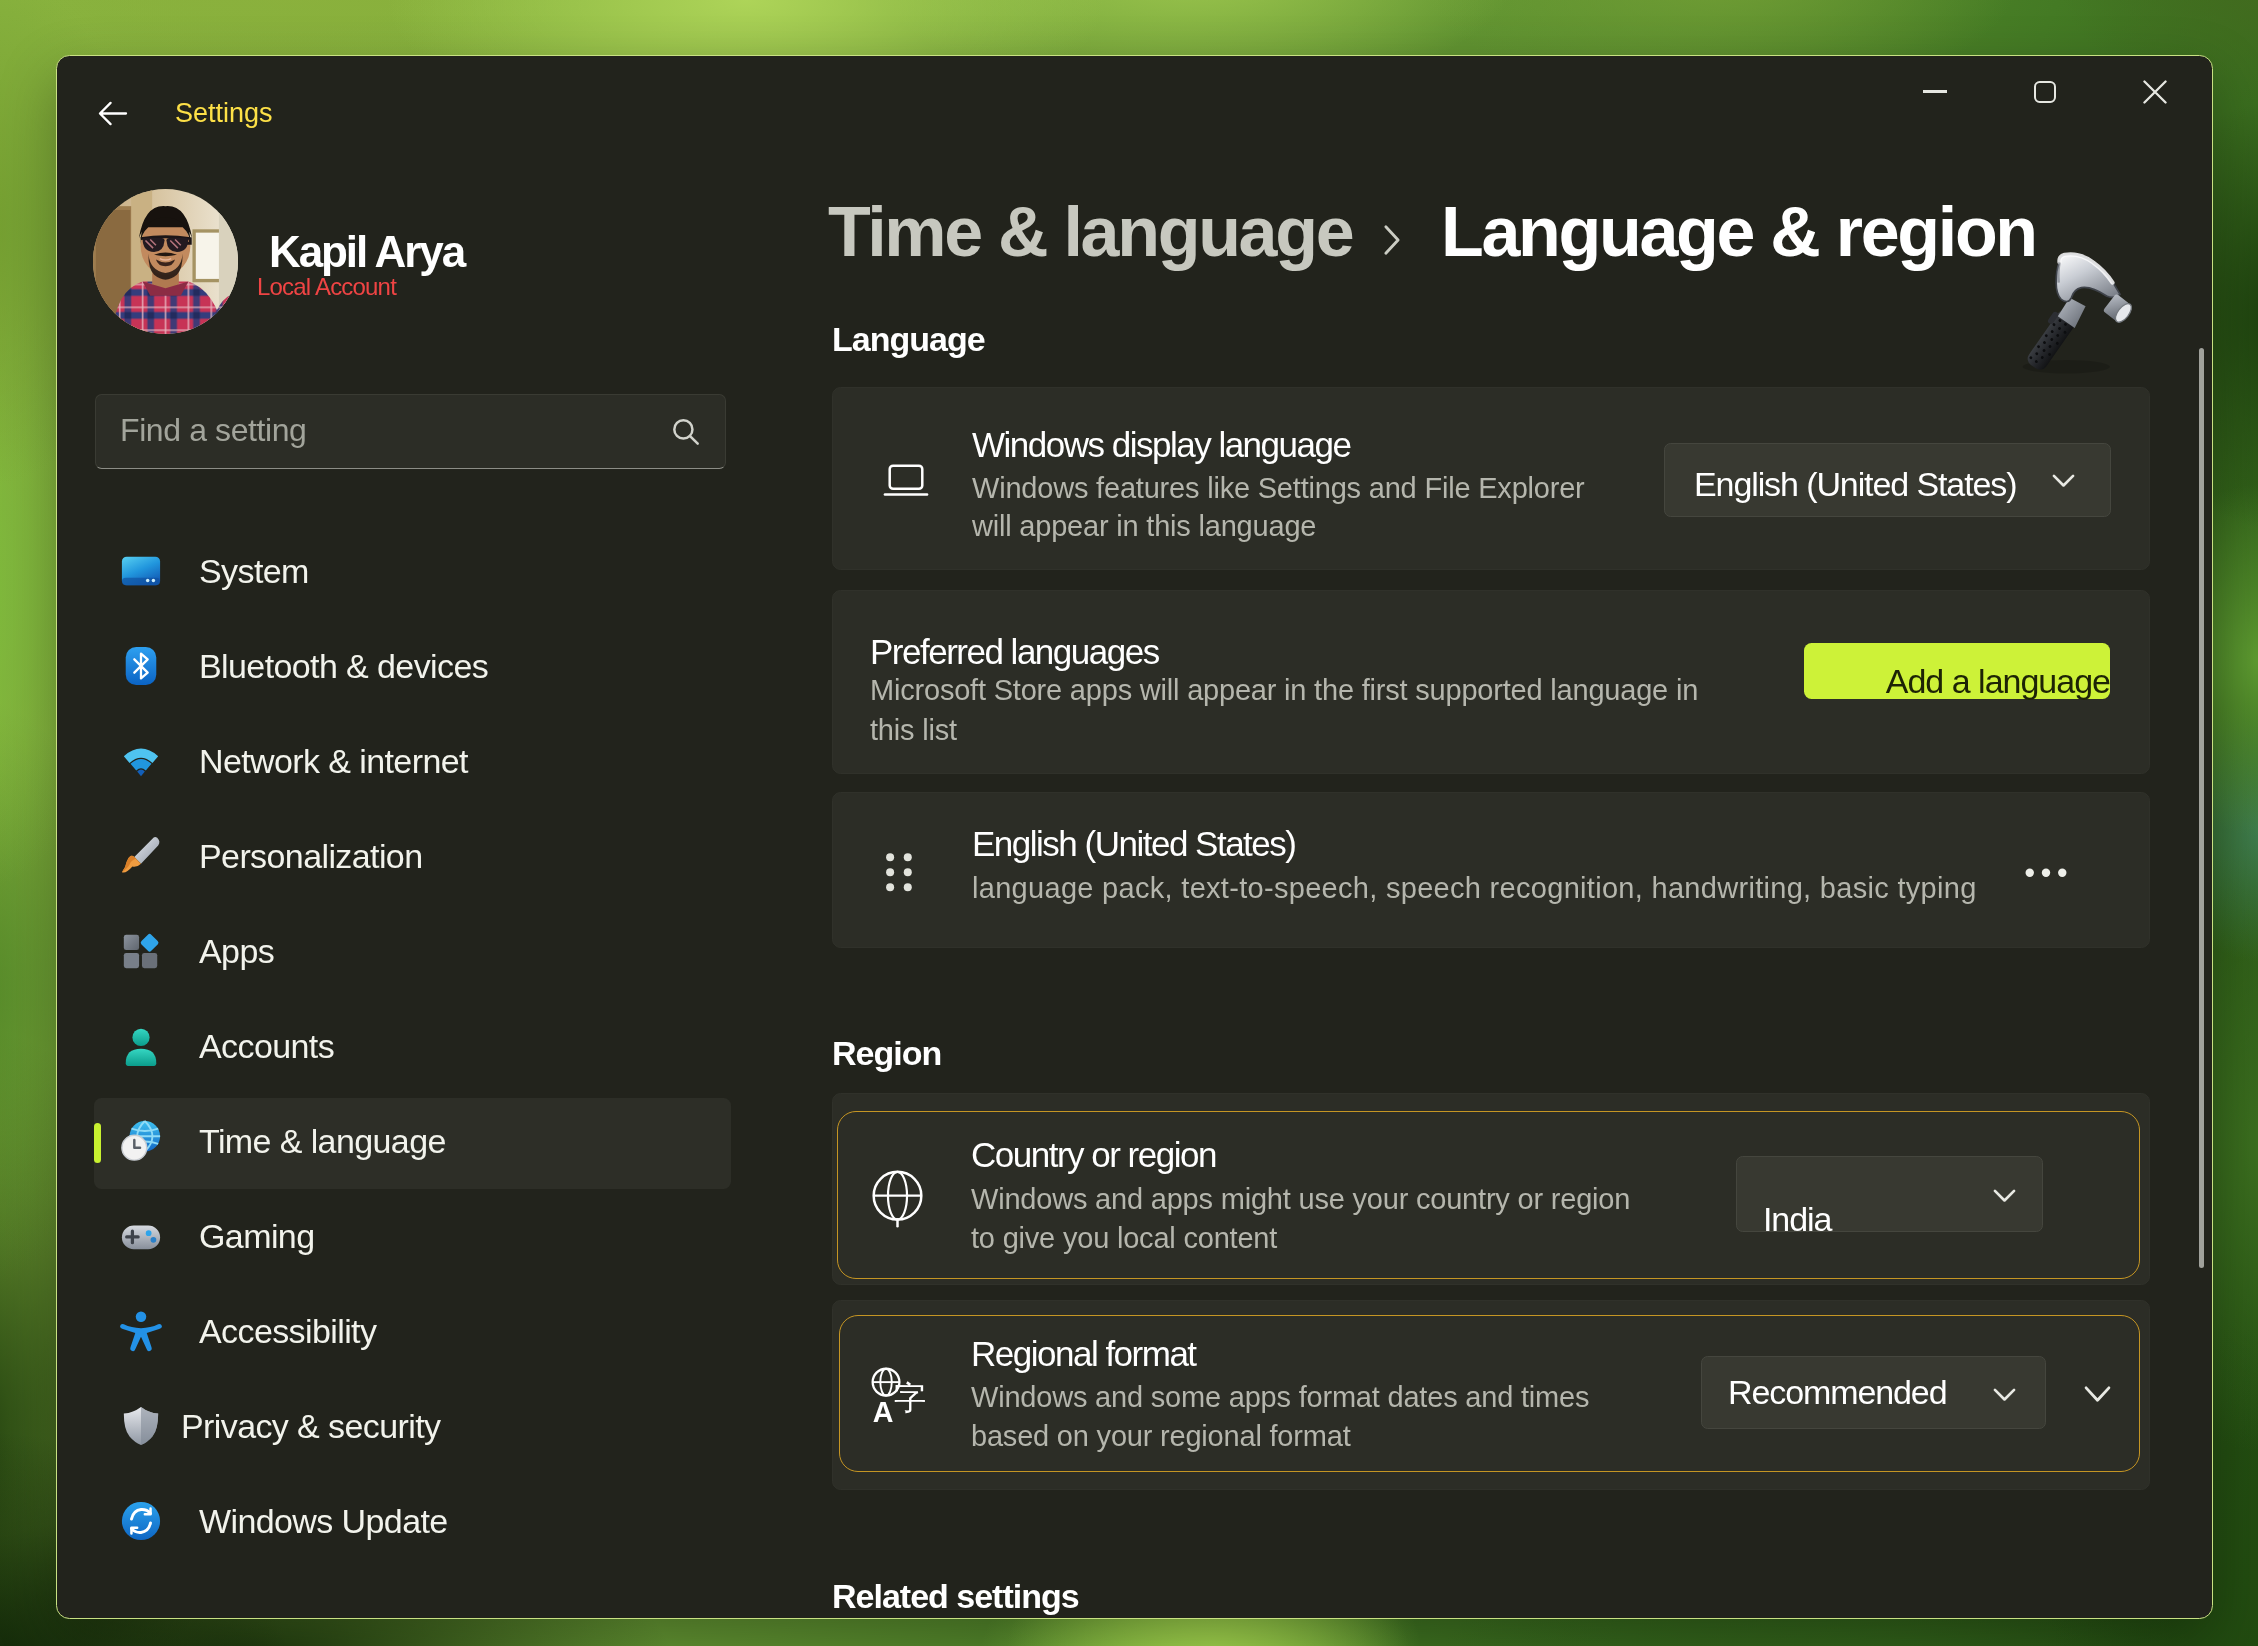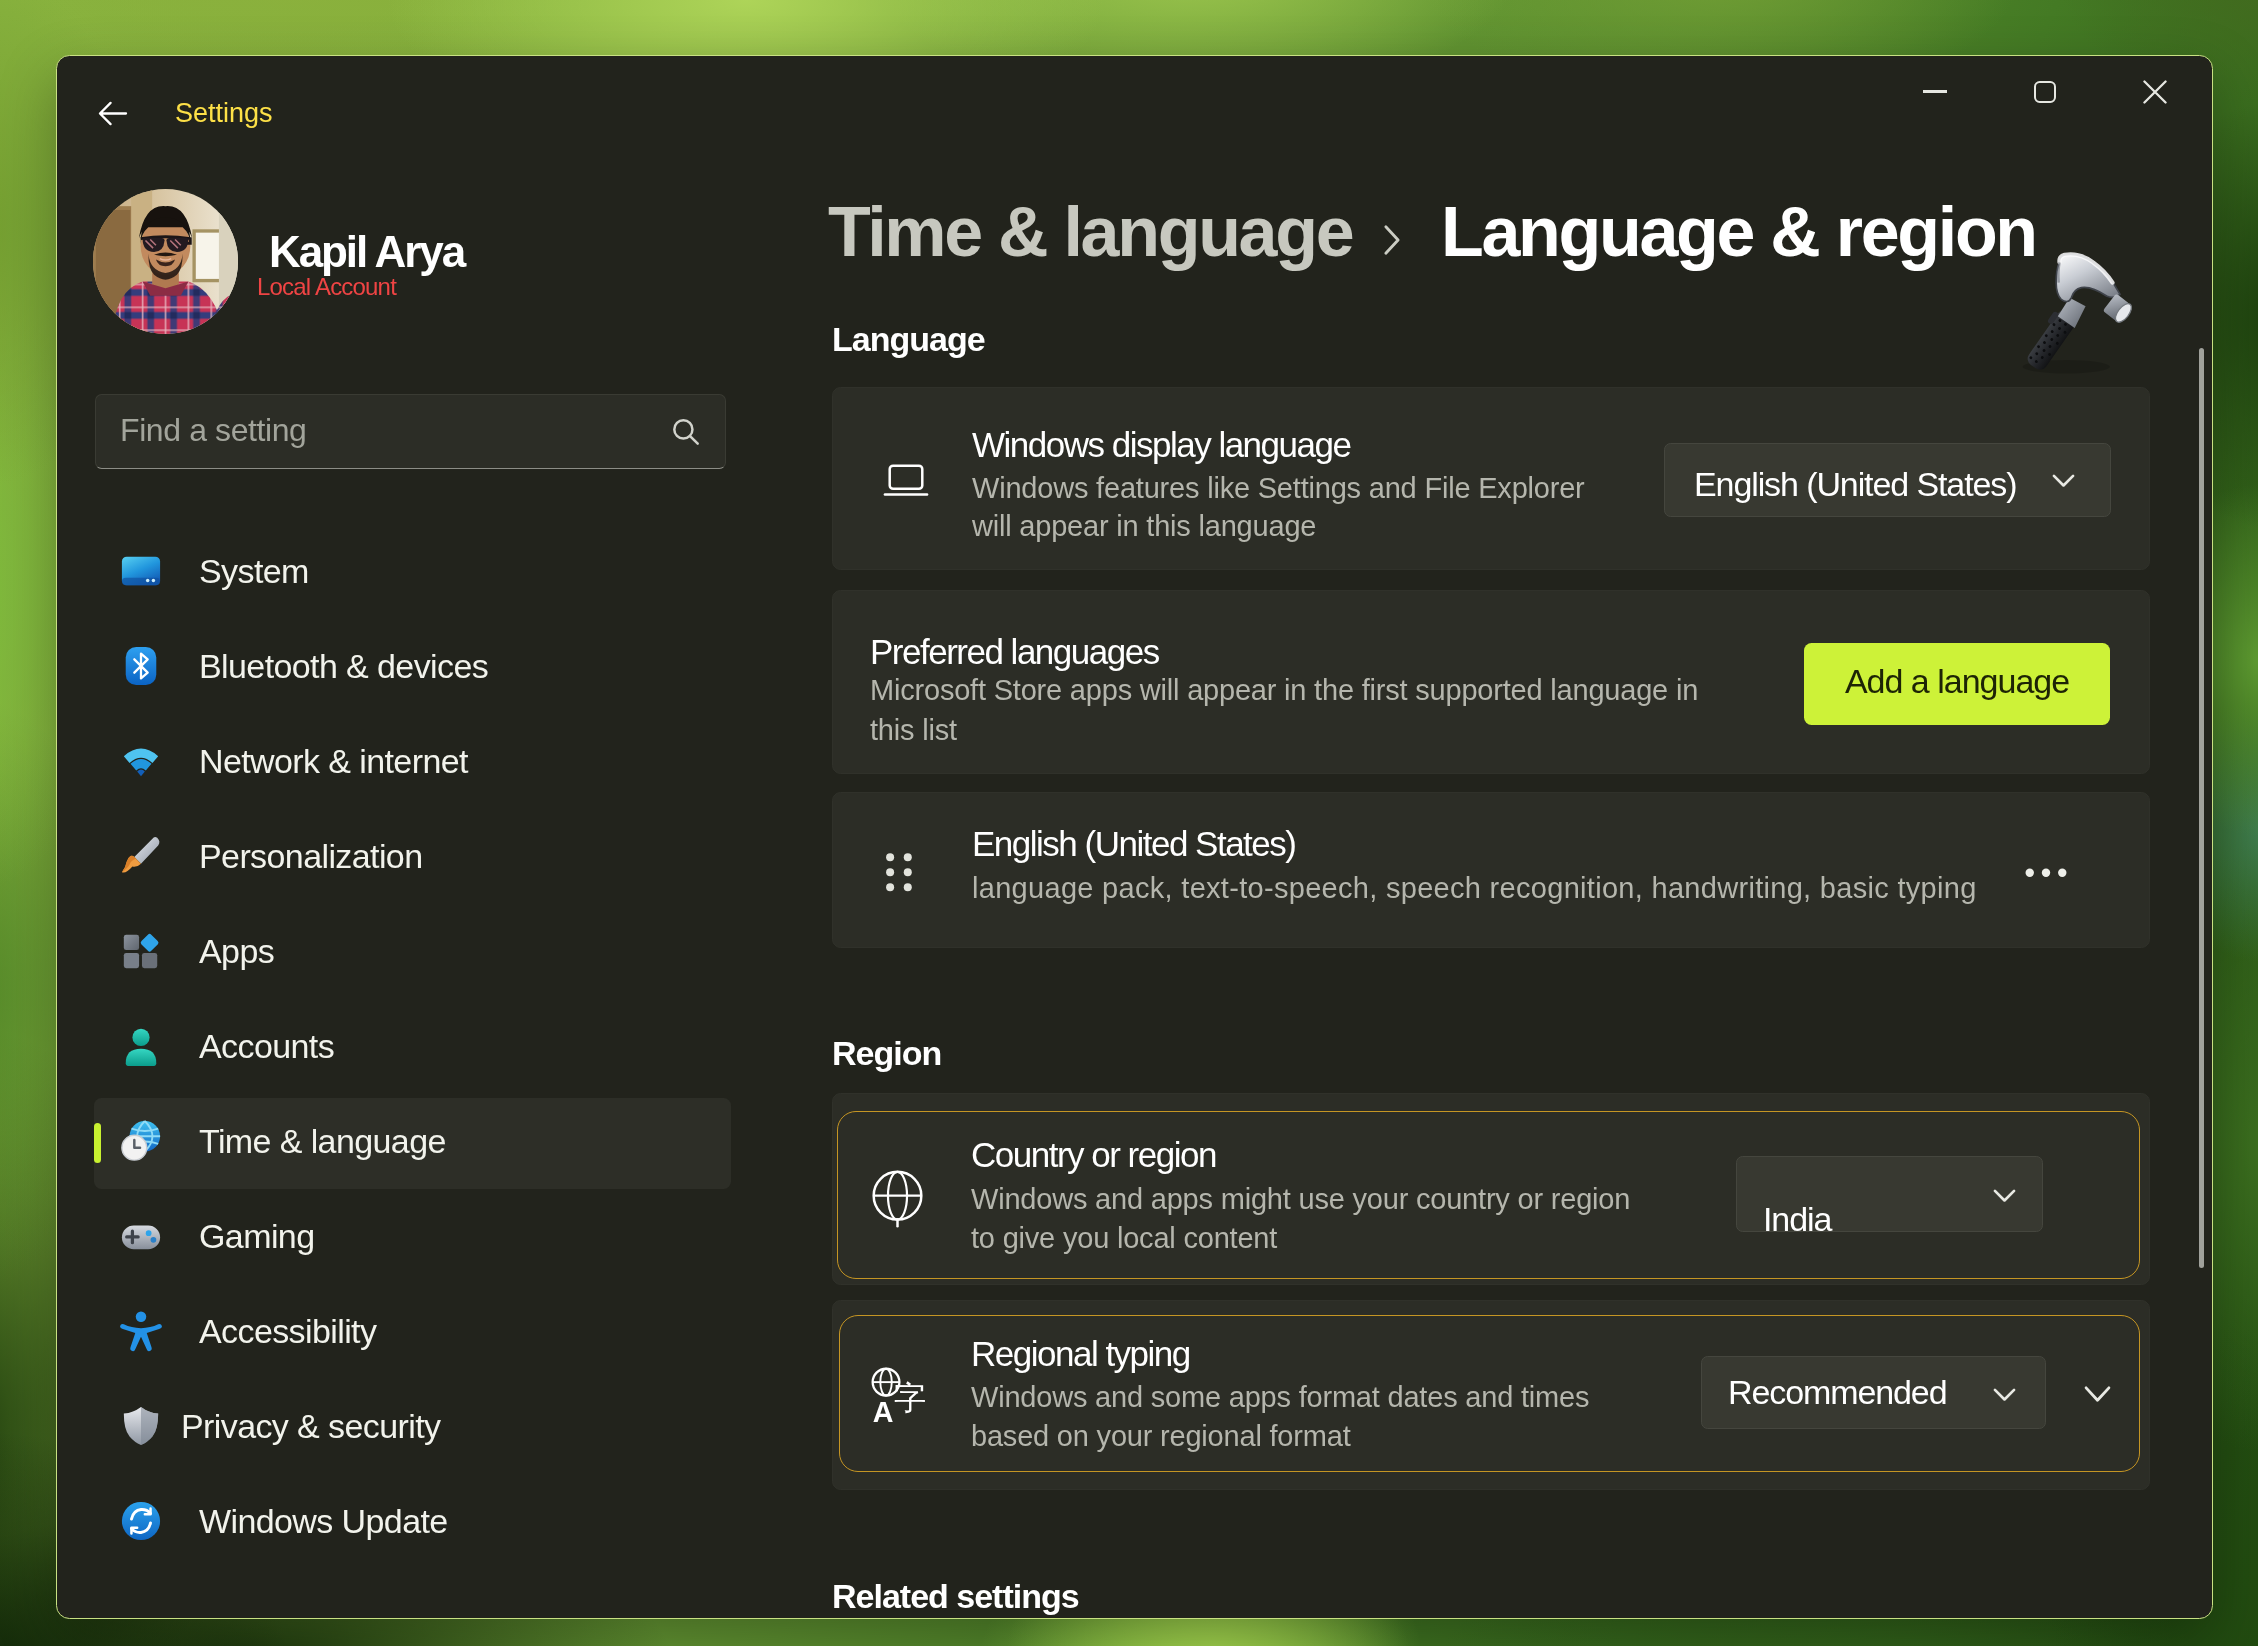--- a/index.html
+++ b/index.html
@@ -58,22 +58,22 @@
   #crumb2 { left:1442px; top:193px; font-size:70px; font-weight:600; color:#ffffff; letter-spacing:-2.3px;}
   .sect { font-size:34px; font-weight:700; color:#fff; letter-spacing:-1px; }
   .card { position:absolute; left:833px; width:1318px; background:#2c2d26;
     border:1px solid #30312a; border-radius:8.6px; }
   .ctitle { font-size:35px; color:#fff; letter-spacing:-1.5px; }
   .cdesc  { font-size:29px; color:#b5b6ad; letter-spacing:-0.2px; }
   .drop { position:absolute; background:#383931; border:1px solid #45463e; border-radius:6.7px; }
   .droptext { font-size:34px; color:#fff; letter-spacing:-1.1px; }
   .amber { position:absolute; border:1.9px solid #c59523; border-radius:19px; }
 
-  #addbtn { left:1805px; top:644px; width:306px; height:82px; background:#cdf238;
-    border-radius:7.6px; color:#1d2405; font-size:34px; text-align:center; line-height:76px; letter-spacing:-1px;}
+  #addbtn { left:1805px; top:644px; width:306px; height:56px; background:#cdf238;
+    border-radius:7.6px; color:#1d2405; font-size:34px; text-align:right; line-height:76px; letter-spacing:-1px;}
 
   #scrollbar { left:2200px; top:349px; width:4.8px; height:920px; background:#a0a19b; border-radius:2.9px; }
 </style>
 </head>
 <body>
 <div id="desk"></div>
 <div id="win">
     <div id="lay">
 
   <svg class="abs" style="left:98px; top:101px;" width="31" height="27" viewBox="0 0 32 28">
@@ -230,21 +230,21 @@
 
   <div class="card" style="top:1301px;height:190px;"></div>
   <div class="amber" style="left:840px;top:1316px;width:1301px;height:157px;"></div>
   <svg class="abs" style="left:866px;top:1364px;" width="65" height="65" viewBox="0 0 68 68">
     <circle cx="22" cy="20" r="14" stroke="#fff" stroke-width="2.4" fill="none"></circle>
     <ellipse cx="22" cy="20" rx="6" ry="14" stroke="#fff" stroke-width="2" fill="none"></ellipse>
     <path d="M8 20 H36" stroke="#fff" stroke-width="2"></path>
     <text x="30" y="48" font-size="34" fill="#fff" font-family="Liberation Sans">字</text>
     <text x="8" y="62" font-size="30" font-weight="bold" fill="#fff" font-family="Liberation Sans">A</text>
   </svg>
-  <div class="abs ctitle" style="left:972px;top:1335px;">Regional typing</div>
+  <div class="abs ctitle" style="left:972px;top:1335px;">Regional format</div>
   <div class="abs cdesc" style="left:972px;top:1382px;">Windows and some apps format dates and times</div>
   <div class="abs cdesc" style="left:972px;top:1421px;">based on your regional format</div>
   <div class="drop" style="left:1702px;top:1357px;width:345px;height:73px;"></div>
   <div class="abs droptext" style="left:1729px;top:1374px;">Recommended</div>
   <svg class="abs" style="left:1993px;top:1388px;" width="25" height="15.3" viewBox="0 0 26 16">
     <path d="M3 3 L13 13 L23 3" stroke="#e8e9e3" stroke-width="2.8" fill="none" stroke-linecap="round" stroke-linejoin="round"></path>
   </svg>
   <svg class="abs" style="left:2084px;top:1386px;" width="29" height="19" viewBox="0 0 30 20">
     <path d="M3 3 L15 16 L27 3" stroke="#e8e9e3" stroke-width="3" fill="none" stroke-linecap="round" stroke-linejoin="round"></path>
   </svg>

